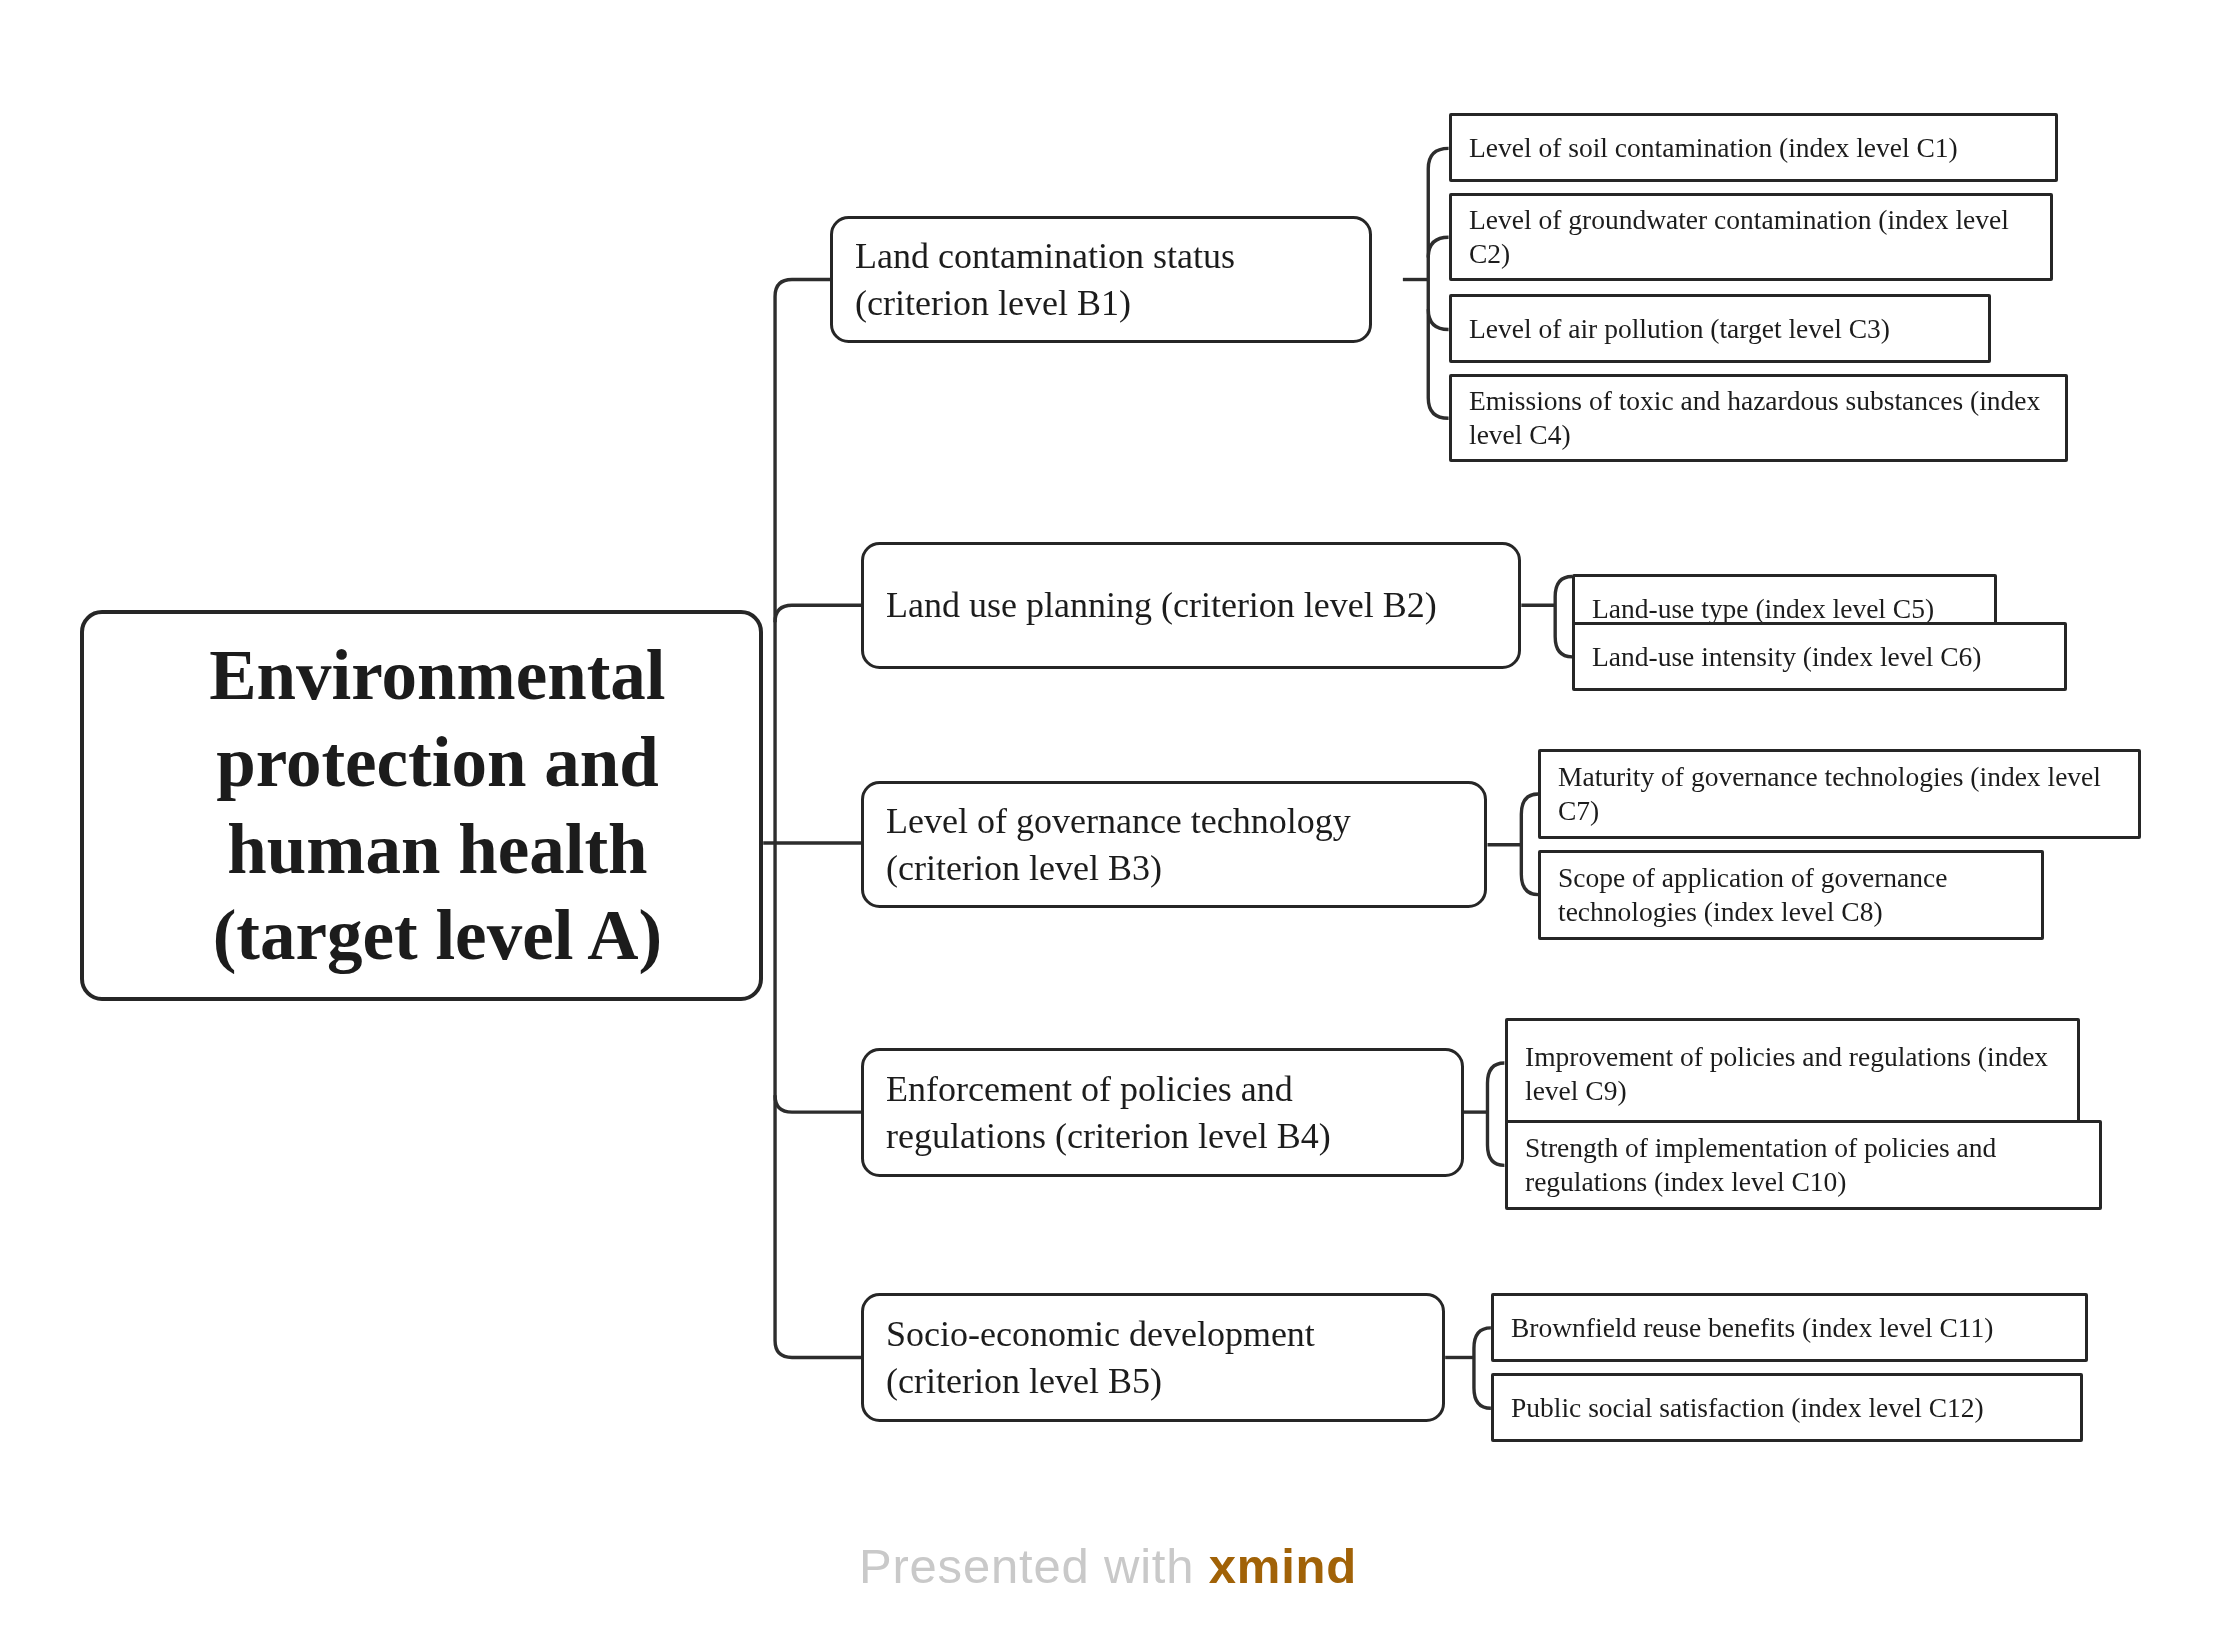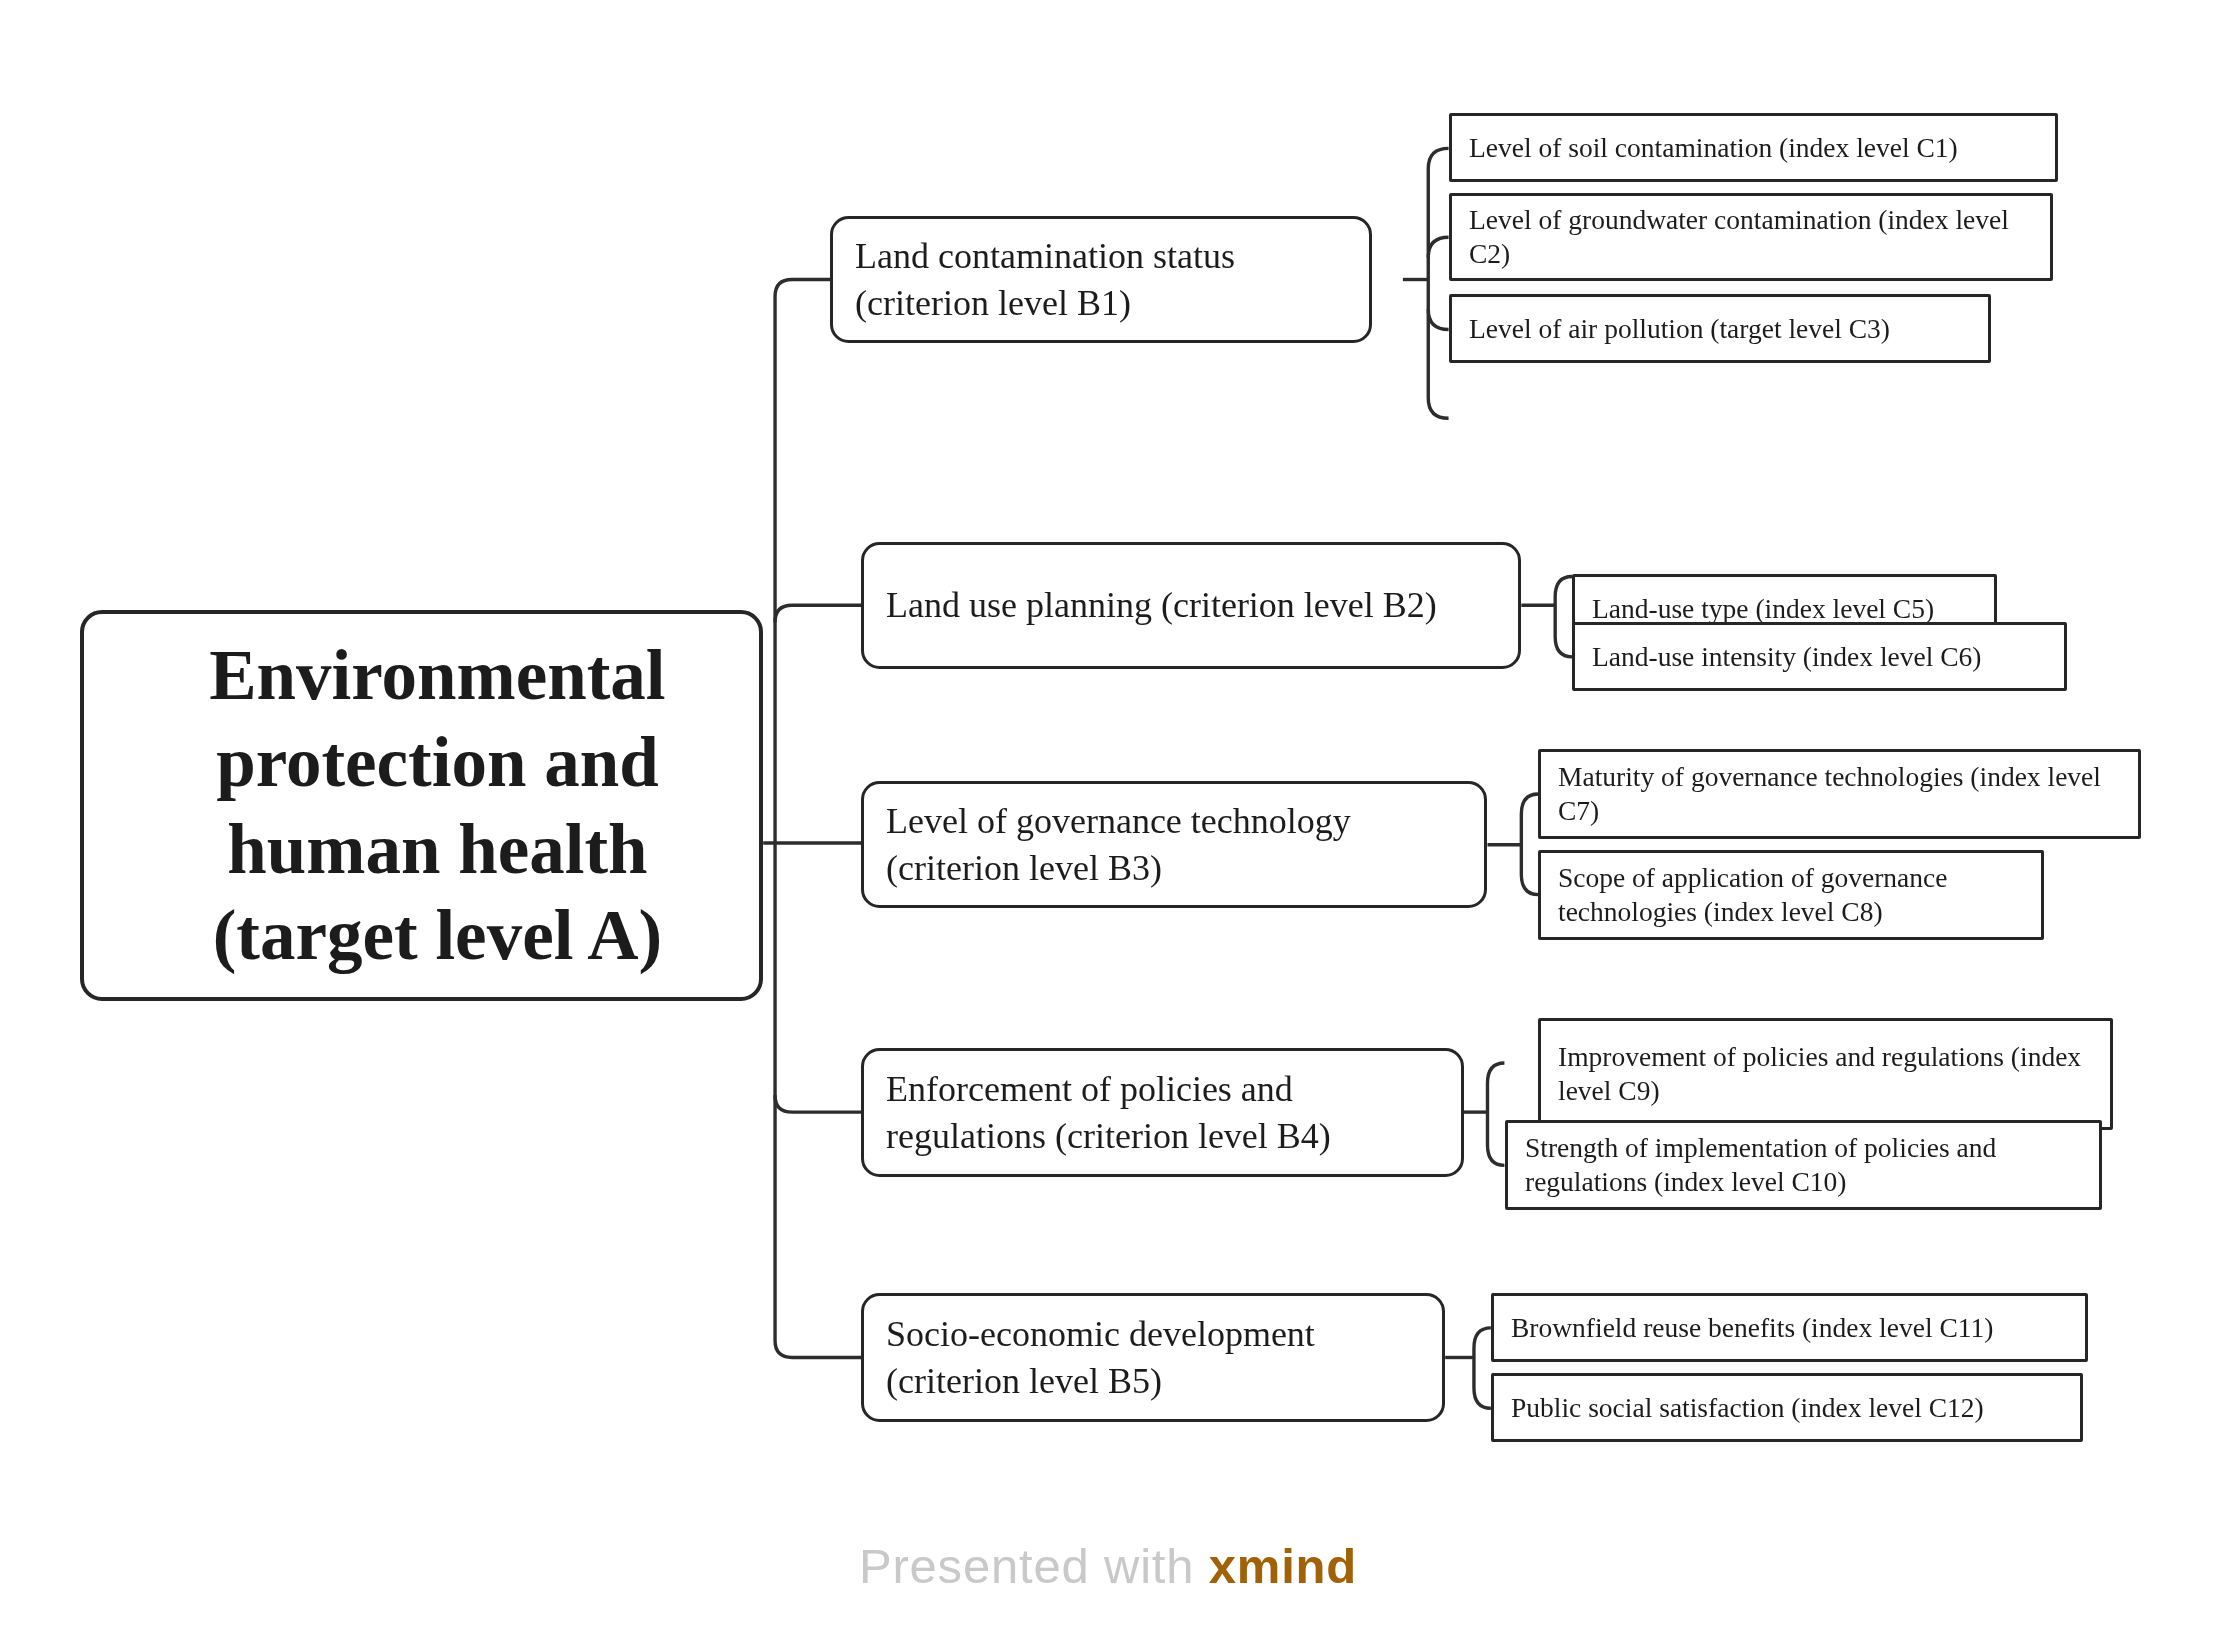--- a/index.html
+++ b/index.html
@@ -128,36 +128,39 @@
 
   <div class="node node-leaf" style="left:1449px; top:113px; width:609px; height:69px;">
     <span>Level of soil contamination (index level C1)</span>
   </div>
   <div class="node node-leaf" style="left:1449px; top:193px; width:604px; height:88px;">
     <span>Level of groundwater contamination (index level C2)</span>
   </div>
   <div class="node node-leaf" style="left:1449px; top:294px; width:542px; height:69px;">
     <span>Level of air pollution (target level C3)</span>
   </div>
+  <div class="node node-leaf" style="left:1449px; top:374px; width:619px; height:88px;">
+    <span>Emissions of toxic and hazardous substances (index level C4)</span>
+  </div>
 
   <div class="node node-leaf" style="left:1572px; top:574px; width:425px; height:69px;">
     <span>Land-use type (index level C5)</span>
   </div>
   <div class="node node-leaf" style="left:1572px; top:622px; width:495px; height:69px;">
     <span>Land-use intensity (index level C6)</span>
   </div>
 
   <div class="node node-leaf" style="left:1538px; top:749px; width:603px; height:90px;">
     <span>Maturity of governance technologies (index level C7)</span>
   </div>
   <div class="node node-leaf" style="left:1538px; top:850px; width:506px; height:90px;">
     <span>Scope of application of governance technologies (index level C8)</span>
   </div>
 
-  <div class="node node-leaf" style="left:1538px; top:1018px; width:575px; height:112px;">
+  <div class="node node-leaf" style="left:1505px; top:1018px; width:575px; height:112px;">
     <span>Improvement of policies and regulations (index level C9)</span>
   </div>
   <div class="node node-leaf" style="left:1505px; top:1120px; width:597px; height:90px;">
     <span>Strength of implementation of policies and regulations (index level C10)</span>
   </div>
 
   <div class="node node-leaf" style="left:1491px; top:1293px; width:597px; height:69px;">
     <span>Brownfield reuse benefits (index level C11)</span>
   </div>
   <div class="node node-leaf" style="left:1491px; top:1373px; width:592px; height:69px;">

